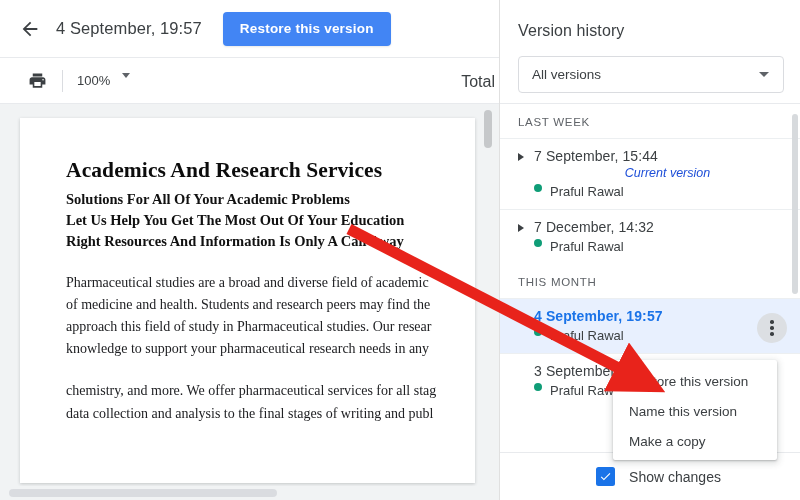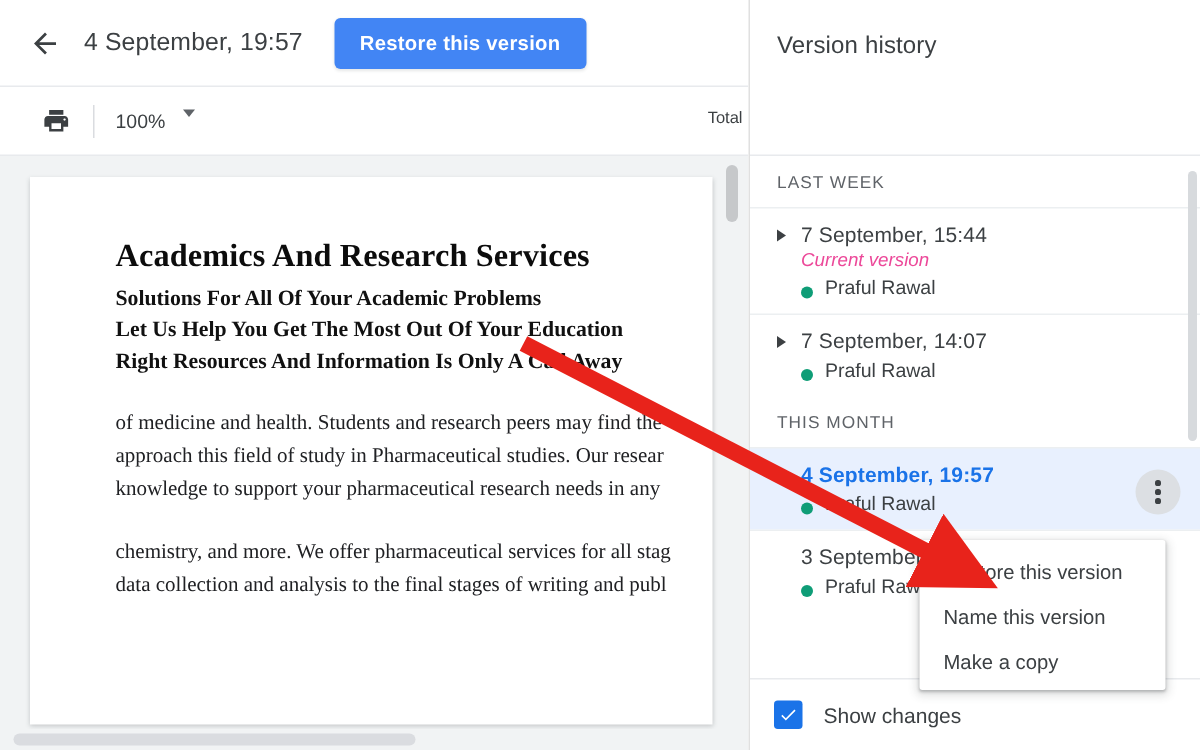--- a/index.html
+++ b/index.html
@@ -58,33 +58,32 @@
   #zoom-control {
     display:flex; align-items:flex-start; margin-left:14px; cursor:pointer;
   }
   #zoom-value { font-size:13px; color:#3c4043; }
   #zoom-caret {
     width:0;height:0;border-left:4.5px solid transparent;border-right:4.5px solid transparent;
     border-top:5px solid #5f6368; margin-left:12px;
   }
   #total-label {
     position:absolute; right:4px; top:15px;
-    font-size:11px; color:#3c4043; white-space:nowrap;
+    font-size:16px; color:#3c4043; white-space:nowrap;
   }
 
   
   #page-canvas {
     position:absolute; left:0; top:104px; width:499px; height:396px;
     background:#f1f3f4; overflow:hidden;
   }
   #doc-page {
     position:absolute; left:20px; top:14px; width:455px; height:365px;
     background:#ffffff; box-shadow: 0 1px 3px rgba(60,64,67,.25);
     overflow:hidden;
-    padding-left:11px;
   }
   .doc-body { padding: 40px 0 0 46px; width: 560px; }
   .doc-h1 {
     font-family:"Liberation Serif", serif; font-weight:bold;
     font-size:21.5px; color:#0c0c0c; letter-spacing:.1px; white-space:nowrap;
     margin-bottom: 6px;
   }
   .doc-sub {
     font-family:"Liberation Serif", serif; font-weight:bold;
     font-size:14.5px; color:#111; white-space:nowrap; line-height:1.45;
@@ -148,43 +147,43 @@
   .vh-item.selected { background:#e8f0fe; }
   .vh-item-head { display:flex; align-items:flex-start; }
   .vh-caret {
     width:0;height:0;border-top:4.5px solid transparent;border-bottom:4.5px solid transparent;
     border-left:6px solid #3c4043; margin-top:5px; margin-right:10px; flex:none;
   }
   .vh-item.selected .vh-caret { border-left-color:#3c4043; }
   .vh-date { font-size:14px; color:#3c4043; letter-spacing:.1px; white-space:nowrap; }
   .vh-item.selected .vh-date { color:#1a73e8; font-weight:bold; }
   .vh-current {
-    font-size:12.5px; color:#ec4899; font-style:italic;
-    margin-left:16px; margin-top:2px;
-  }
-  .vh-author-row { display:flex; align-items:flex-end; margin-left:16px; margin-top:4px; }
+    font-size:12.5px; color:#1d4ed8; font-style:italic;
+    margin-left:16px; margin-top:2px;text-align:center;
+  }
+  .vh-author-row { display:flex; align-items:flex-start; margin-left:16px; margin-top:4px; }
   .vh-dot { width:8px; height:8px; border-radius:50%; background:#0f9d77; margin-right:8px; flex:none; }
   .vh-author { font-size:13px; color:#3c4043; white-space:nowrap; }
   .vh-more-btn {
     position:absolute; right:14px; top:14px;
     width:30px; height:30px; border-radius:50%; background:#dcdfe3;
     display:flex; flex-direction:column; align-items:center; justify-content:center;
     cursor:pointer;
   }
   .vh-more-btn i { width:3.5px; height:3.5px; border-radius:50%; background:#3c4043; margin:1.2px 0; display:block; }
 
   #vh-vscroll {
     position:absolute; right:3px; top:10px; width:6px; height:180px;
     background:#d7dadd; border-radius:3px;
   }
 
   #vh-footer {
     position:absolute; left:0; bottom:0; width:301px; height:48px;
     background:#ffffff; border-top:1px solid #e8eaed;
-    display:flex; align-items:center;
+    display:flex; align-items:center;justify-content:center;
   }
   #show-changes-box {
     width:19px; height:19px; margin-left:16px; background:#1a73e8;
     border-radius:2.5px; display:flex; align-items:center; justify-content:center;
     cursor:pointer; flex:none;
   }
   #show-changes-label { font-size:14px; color:#3c4043; margin-left:14px; }
 
   
   #ctx-menu {
@@ -235,20 +234,21 @@
 
     <div id="page-canvas">
       <div id="doc-page">
         <div class="doc-body">
           <div class="doc-h1">Academics And Research Services</div>
           <div class="doc-sub">Solutions For All Of Your Academic Problems</div>
           <div class="doc-sub">Let Us Help You Get The Most Out Of Your Education</div>
           <div class="doc-sub">Right Resources And Information Is Only A Call Away</div>
 
           <div class="doc-para">
+            <div>Pharmaceutical studies are a broad and diverse field of academic</div>
             <div>of medicine and health. Students and research peers may find the</div>
             <div>approach this field of study in Pharmaceutical studies. Our resear</div>
             <div>knowledge to support your pharmaceutical research needs in any</div>
           </div>
 
           <div class="doc-para">
             <div>chemistry, and more. We offer pharmaceutical services for all stag</div>
             <div>data collection and analysis to the final stages of writing and publ</div>
           </div>
         </div>
@@ -257,20 +257,24 @@
       <div id="doc-hscroll-track">
         <div id="doc-hscroll-thumb"></div>
       </div>
     </div>
   </div>
 
   <div id="right-pane">
 
     <div id="vh-header">
       <div id="vh-title">Version history</div>
+      <div id="vh-filter">
+        <span id="vh-filter-value">All versions</span>
+        <span id="vh-filter-caret"></span>
+      </div>
     </div>
 
     <div id="vh-list">
 
       <div class="vh-group-label">LAST WEEK</div>
 
       <div class="vh-item">
         <div class="vh-item-head">
           <span class="vh-caret"></span>
           <span class="vh-date">7 September, 15:44</span>
@@ -278,21 +282,21 @@
         <div class="vh-current">Current version</div>
         <div class="vh-author-row">
           <span class="vh-dot"></span>
           <span class="vh-author">Praful Rawal</span>
         </div>
       </div>
 
       <div class="vh-item">
         <div class="vh-item-head">
           <span class="vh-caret"></span>
-          <span class="vh-date">7 September, 14:07</span>
+          <span class="vh-date">7 December, 14:32</span>
         </div>
         <div class="vh-author-row">
           <span class="vh-dot"></span>
           <span class="vh-author">Praful Rawal</span>
         </div>
       </div>
 
       <div class="vh-group-label">THIS MONTH</div>
 
       <div class="vh-item selected">

